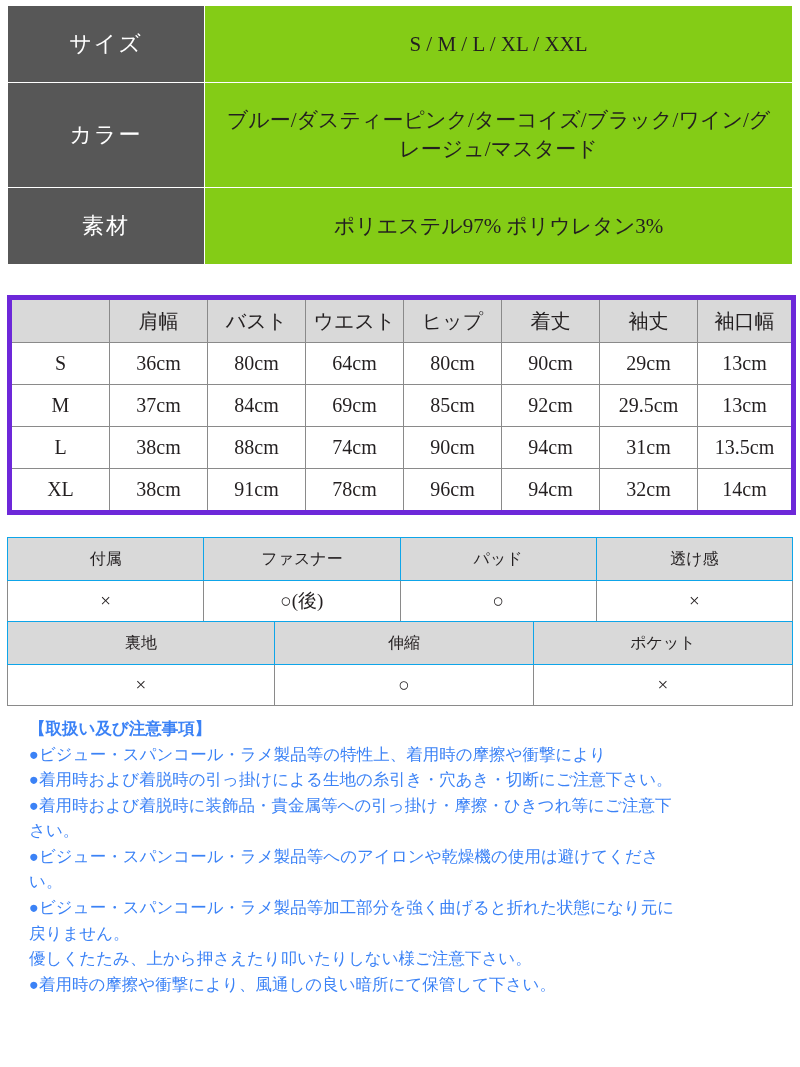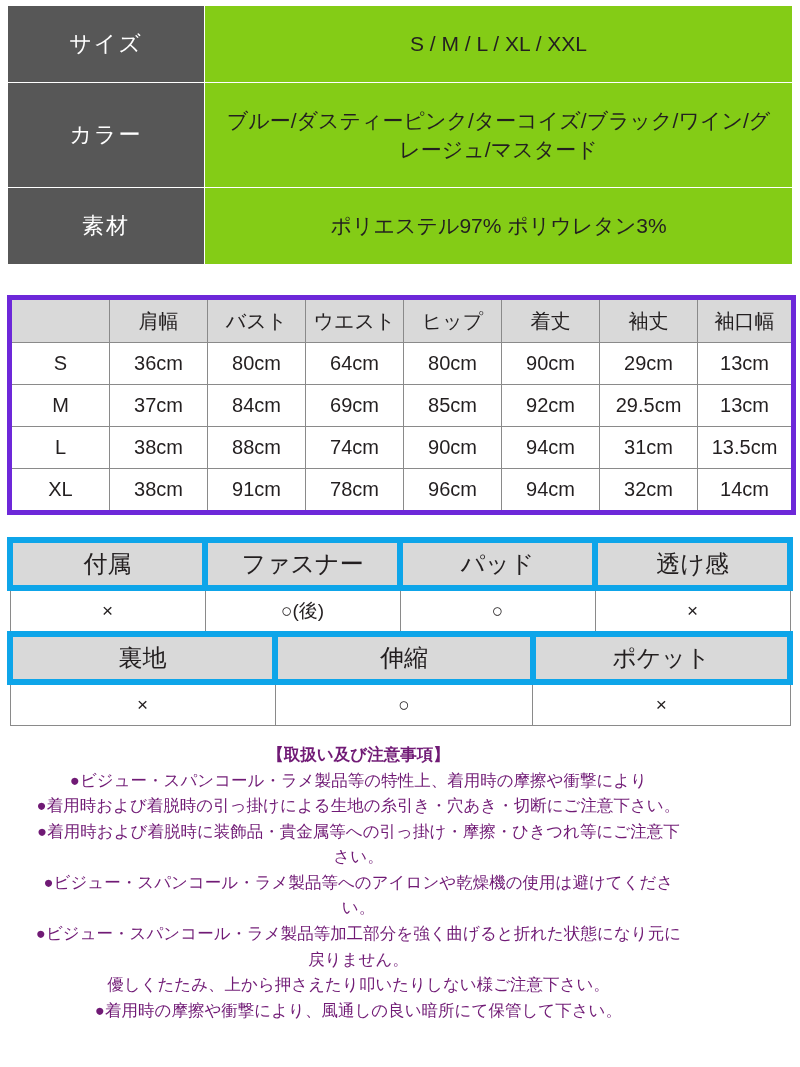--- a/index.html
+++ b/index.html
@@ -13,20 +13,21 @@
     font-family: "Liberation Sans", "DejaVu Sans", sans-serif;
     color: #231f20;
     -webkit-font-smoothing: antialiased;
   }
   .page {
     position: relative;
     width: 695px;
     height: 1067px;
     box-sizing: border-box;
     padding: 5px 7px 0 7px;
+    font-family: Liberation Serif, serif;
   }
 
   table {
     border-collapse: collapse;
     width: 786px;
     table-layout: fixed;
   }
 
   
   .spec-table td {
@@ -88,43 +89,42 @@
     background: #ffffff;
   }
 
   
   .attr-table {
     border: 1px solid #8a8a8a;
     margin-bottom: 0;
   }
   .attr-table th {
     background: #d9d9d9;
-    border: 6px solid #0ea5e9;
-    font-size: 24px;
+    border: 1px solid #0ea5e9;
+    font-size: 16px;
     font-weight: normal;
     height: 40px;
     color: #231f20;
   }
   .attr-table td {
     border: 1px solid #8a8a8a;
     font-size: 19px;
     height: 38px;
     text-align: center;
     background: #ffffff;
     color: #231f20;
   }
 
   
   .notes {
-    margin-top: 16px;
+    margin-top: 10px;
     padding-left: 22px;
     font-size: 16.5px;
     line-height: 1.55;
-    color: #701a75;
-    text-align: center;
+    color: #3b82f6;
   }
   .notes .note-line {
     white-space: pre-wrap;
   }
   .notes .note-title {
     font-weight: bold;
   }
 </style>
 </head>
 <body>

